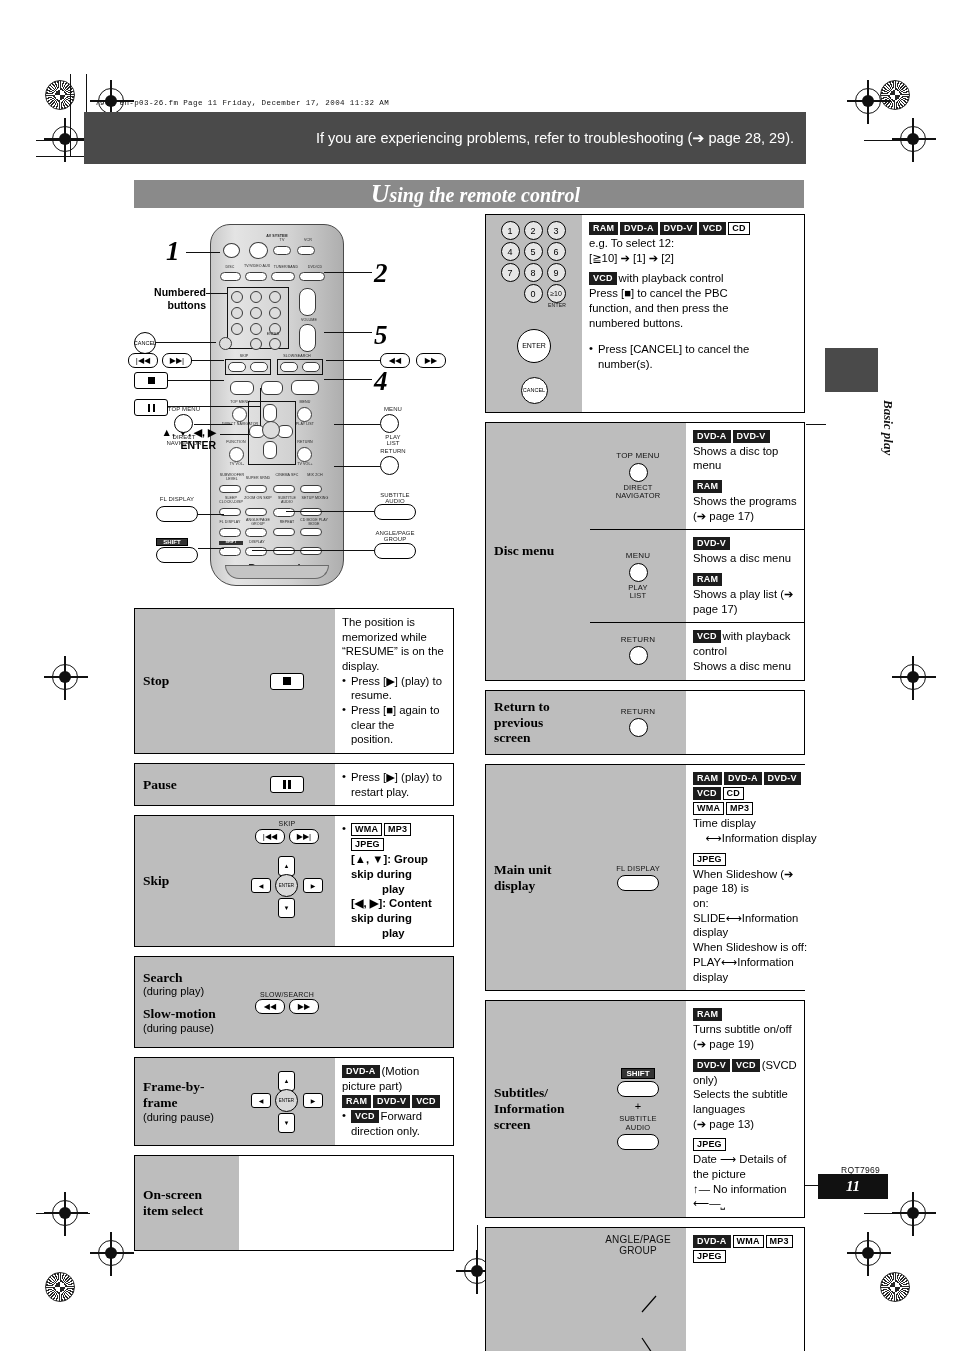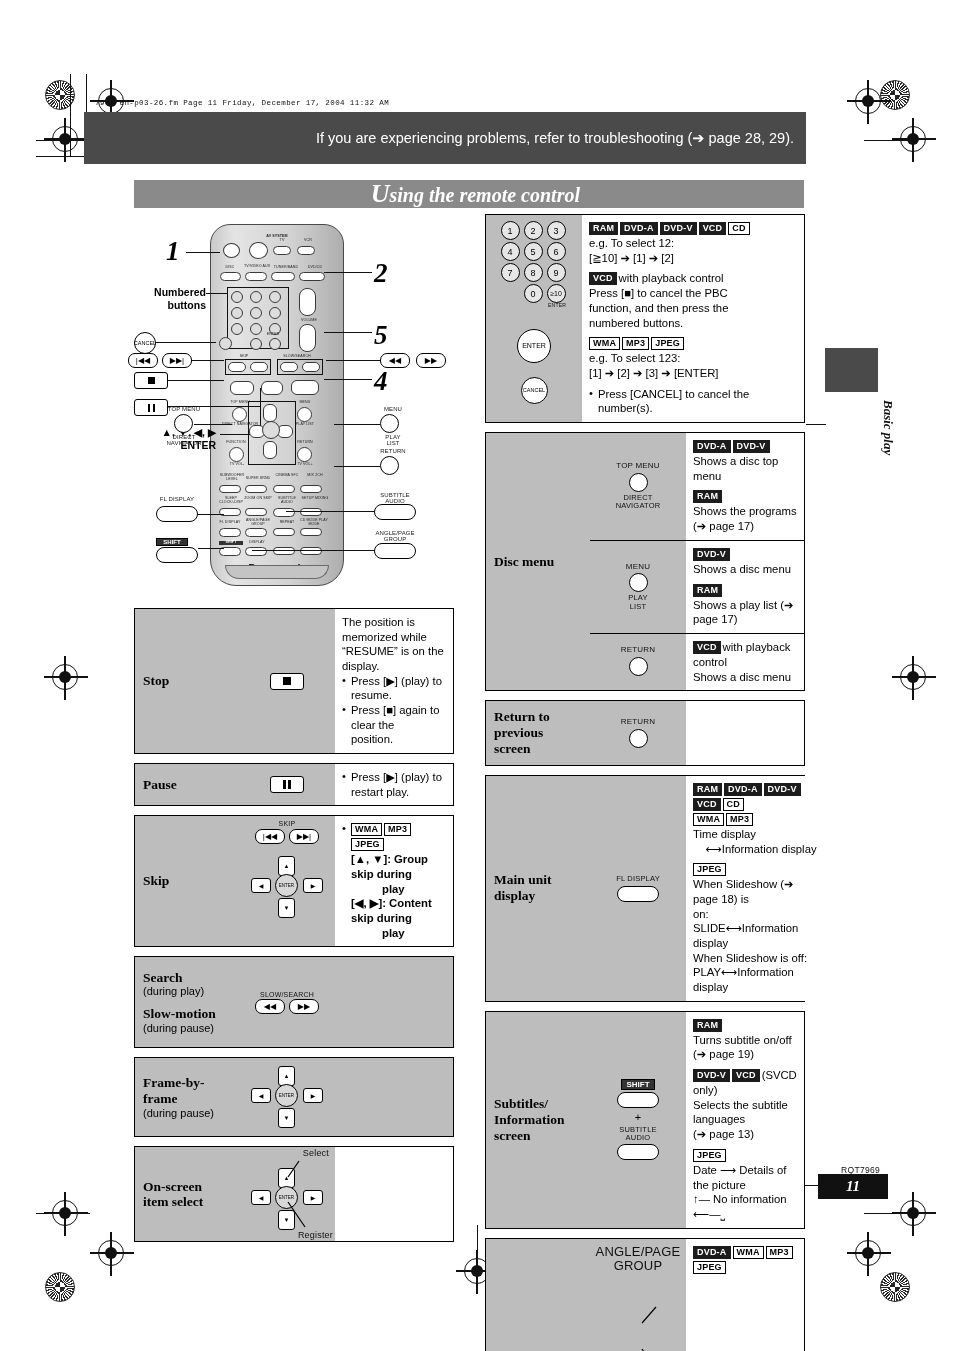--- a/index.html
+++ b/index.html
@@ -534,41 +534,37 @@
     </div>
     <div class="mid">
       <div class="dpad">
         <div class="up">▲</div>
         <div class="lf">◀</div>
         <div class="ctr">ENTER</div>
         <div class="rt">▶</div>
         <div class="dn">▼</div>
       </div>
     </div>
+    <div class="desc">
+      <div>
+        <span class="chip dark">DVD-A</span><span>(Motion picture part)</span>
+      </div>
+      <div>
+        <span class="chip dark">RAM</span><span class="chip dark">DVD-V</span><span class="chip dark">VCD</span>
+      </div>
+      <div class="bul">
+        <span class="chip dark">VCD</span><span>Forward direction only.</span>
+      </div>
+    </div>
   </div>
 
   <div class="row" style="min-height:96px;">
     <div class="lbl">
       <div>On-screen</div>
       <div>item select</div>
-    </div>
-    <div class="mid" style="position:relative;">
-      <div class="cap" style="position:absolute;top:2px;right:6px;font-size:9px;">Select</div>
-      <div class="dpad" style="margin-top:10px;">
-        <div class="up">▲</div>
-        <div class="lf">◀</div>
-        <div class="ctr">ENTER</div>
-        <div class="rt">▶</div>
-        <div class="dn">▼</div>
-      </div>
-      <div class="cap" style="position:absolute;bottom:1px;right:2px;font-size:9px;">Register</div>
-      <svg width="96" height="96" style="position:absolute;left:0;top:0;pointer-events:none;">
-        <line x1="60" y1="14" x2="49" y2="30" stroke="#000" stroke-width="1.2"></line>
-        <line x1="49" y1="55" x2="66" y2="80" stroke="#000" stroke-width="1.2"></line>
-      </svg>
     </div>
     <div class="desc"></div>
   </div>
 </div>
 
 <div class="colR">
 
   <div class="row" style="min-height:182px;">
     <div class="mid" style="justify-content:flex-start;padding-top:6px;">
       <div class="numpad">
@@ -604,27 +600,20 @@
       <div class="gap"></div>
       <div>
         <div>
           <span class="chip dark">VCD</span><span>with playback control</span>
         </div>
         <div>Press [■] to cancel the PBC</div>
         <div>function, and then press the</div>
         <div>numbered buttons.</div>
       </div>
       <div class="gap"></div>
-      <div>
-        <div>
-          <span class="chip light">WMA</span><span class="chip light">MP3</span><span class="chip light">JPEG</span>
-        </div>
-        <div>e.g. To select 123:</div>
-        <div>[1] ➔ [2] ➔ [3] ➔ [ENTER]</div>
-      </div>
       <div class="gap"></div>
       <div class="bul">Press [CANCEL] to cancel the</div>
       <div class="ind">  number(s).</div>
     </div>
   </div>
 
   <div class="row" style="min-height:192px;">
     <div class="lbl">Disc menu</div>
     <div style="flex:1 1 auto; display:flex; flex-direction:column;">
 
@@ -767,21 +756,21 @@
   </div>
 
   <div class="row" style="min-height:158px;">
     <div class="lbl">
       
       
       
       
     </div>
     <div class="mid" style="justify-content:flex-start;padding-top:6px;position:relative;">
-      <div class="cap" style="font-size:13px;">
+      <div class="cap" style="font-size:10px;">
         <span>ANGLE/PAGE</span><br>
         <span>GROUP</span>
       </div>
 
       <svg width="96" height="158" style="position:absolute;left:0;top:0;pointer-events:none;">
         <line x1="66" y1="68" x2="52" y2="84" stroke="#000" stroke-width="1.2"></line>
         <line x1="52" y1="110" x2="68" y2="134" stroke="#000" stroke-width="1.2"></line>
       </svg>
     </div>
     <div class="desc">

